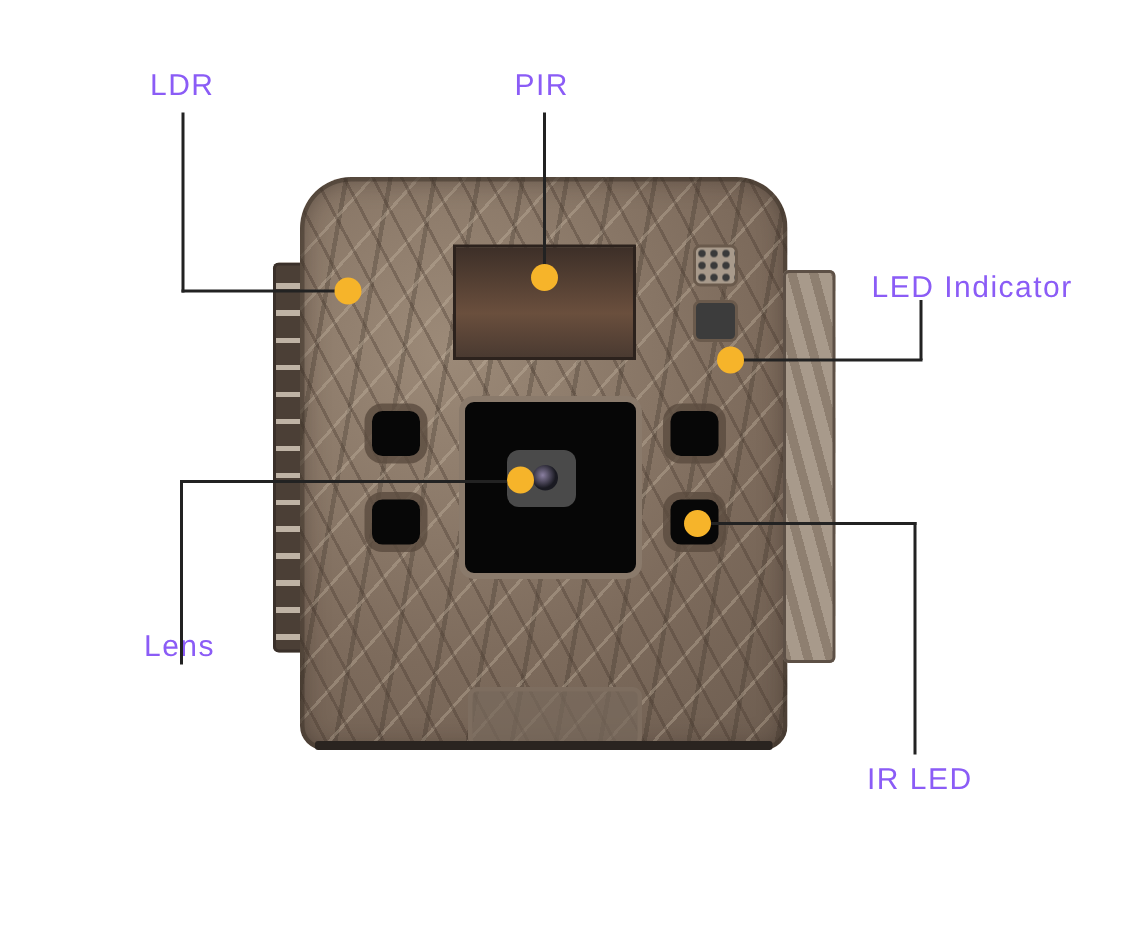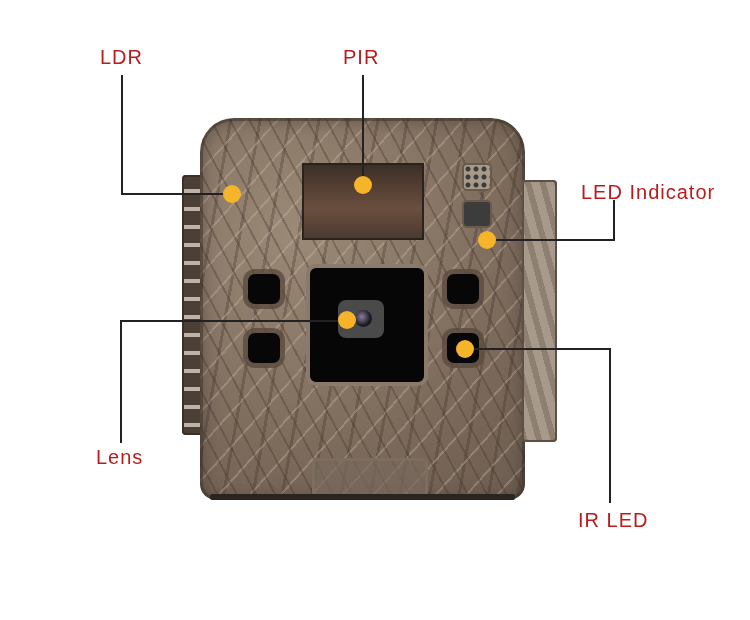--- a/index.html
+++ b/index.html
@@ -1,17 +1,17 @@
 <!DOCTYPE html>
 <html><head>
 <meta charset="utf-8">
 <style>
   html, body { margin: 0; padding: 0; background: #ffffff; }
   body { width: 750px; height: 620px; position: relative; overflow: hidden; font-family: "Liberation Sans", "DejaVu Sans", sans-serif; }
-  .label { position: absolute; font-size: 20px; color: #b91c1c; letter-spacing: 1px; white-space: nowrap; }
+  .label { position: absolute; font-size: 20px; color: #8b5cf6; letter-spacing: 1px; white-space: nowrap; }
   .line { position: absolute; background: #222; }
   .dot { position: absolute; width: 18px; height: 18px; border-radius: 50%; background: #f6b42a; }
 
   
   .cam { position: absolute; left: 200px; top: 118px; width: 325px; height: 382px; border-radius: 34px 34px 16px 16px;
     background:
       repeating-linear-gradient(62deg, rgba(70,55,45,0.35) 0 2px, transparent 2px 17px),
       repeating-linear-gradient(-48deg, rgba(200,185,165,0.35) 0 2px, transparent 2px 23px),
       repeating-linear-gradient(100deg, rgba(60,50,40,0.30) 0 3px, transparent 3px 29px),
       radial-gradient(circle at 30% 30%, #9c8a78, #7d6b5c 60%, #6d5d50);
@@ -57,21 +57,21 @@
 
 <div class="label" style="left:343px;top:46px">PIR</div>
 <div class="line" style="left:362px;top:75px;width:2px;height:110px"></div>
 <div class="dot" style="left:354px;top:176px"></div>
 
 <div class="label" style="left:581px;top:181px">LED Indicator</div>
 <div class="line" style="left:613px;top:200px;width:2px;height:40px"></div>
 <div class="line" style="left:486px;top:239px;width:129px;height:2px"></div>
 <div class="dot" style="left:478px;top:231px"></div>
 
-<div class="label" style="left:96px;top:446px">Lens</div>
+<div class="label" style="left:96px;top:420px">Lens</div>
 <div class="line" style="left:120px;top:320px;width:2px;height:123px"></div>
 <div class="line" style="left:120px;top:320px;width:228px;height:2px"></div>
 <div class="dot" style="left:338px;top:311px"></div>
 
 <div class="label" style="left:578px;top:509px">IR LED</div>
 <div class="line" style="left:464px;top:348px;width:147px;height:2px"></div>
 <div class="line" style="left:609px;top:348px;width:2px;height:155px"></div>
 <div class="dot" style="left:456px;top:340px"></div>
 
 </body></html>

